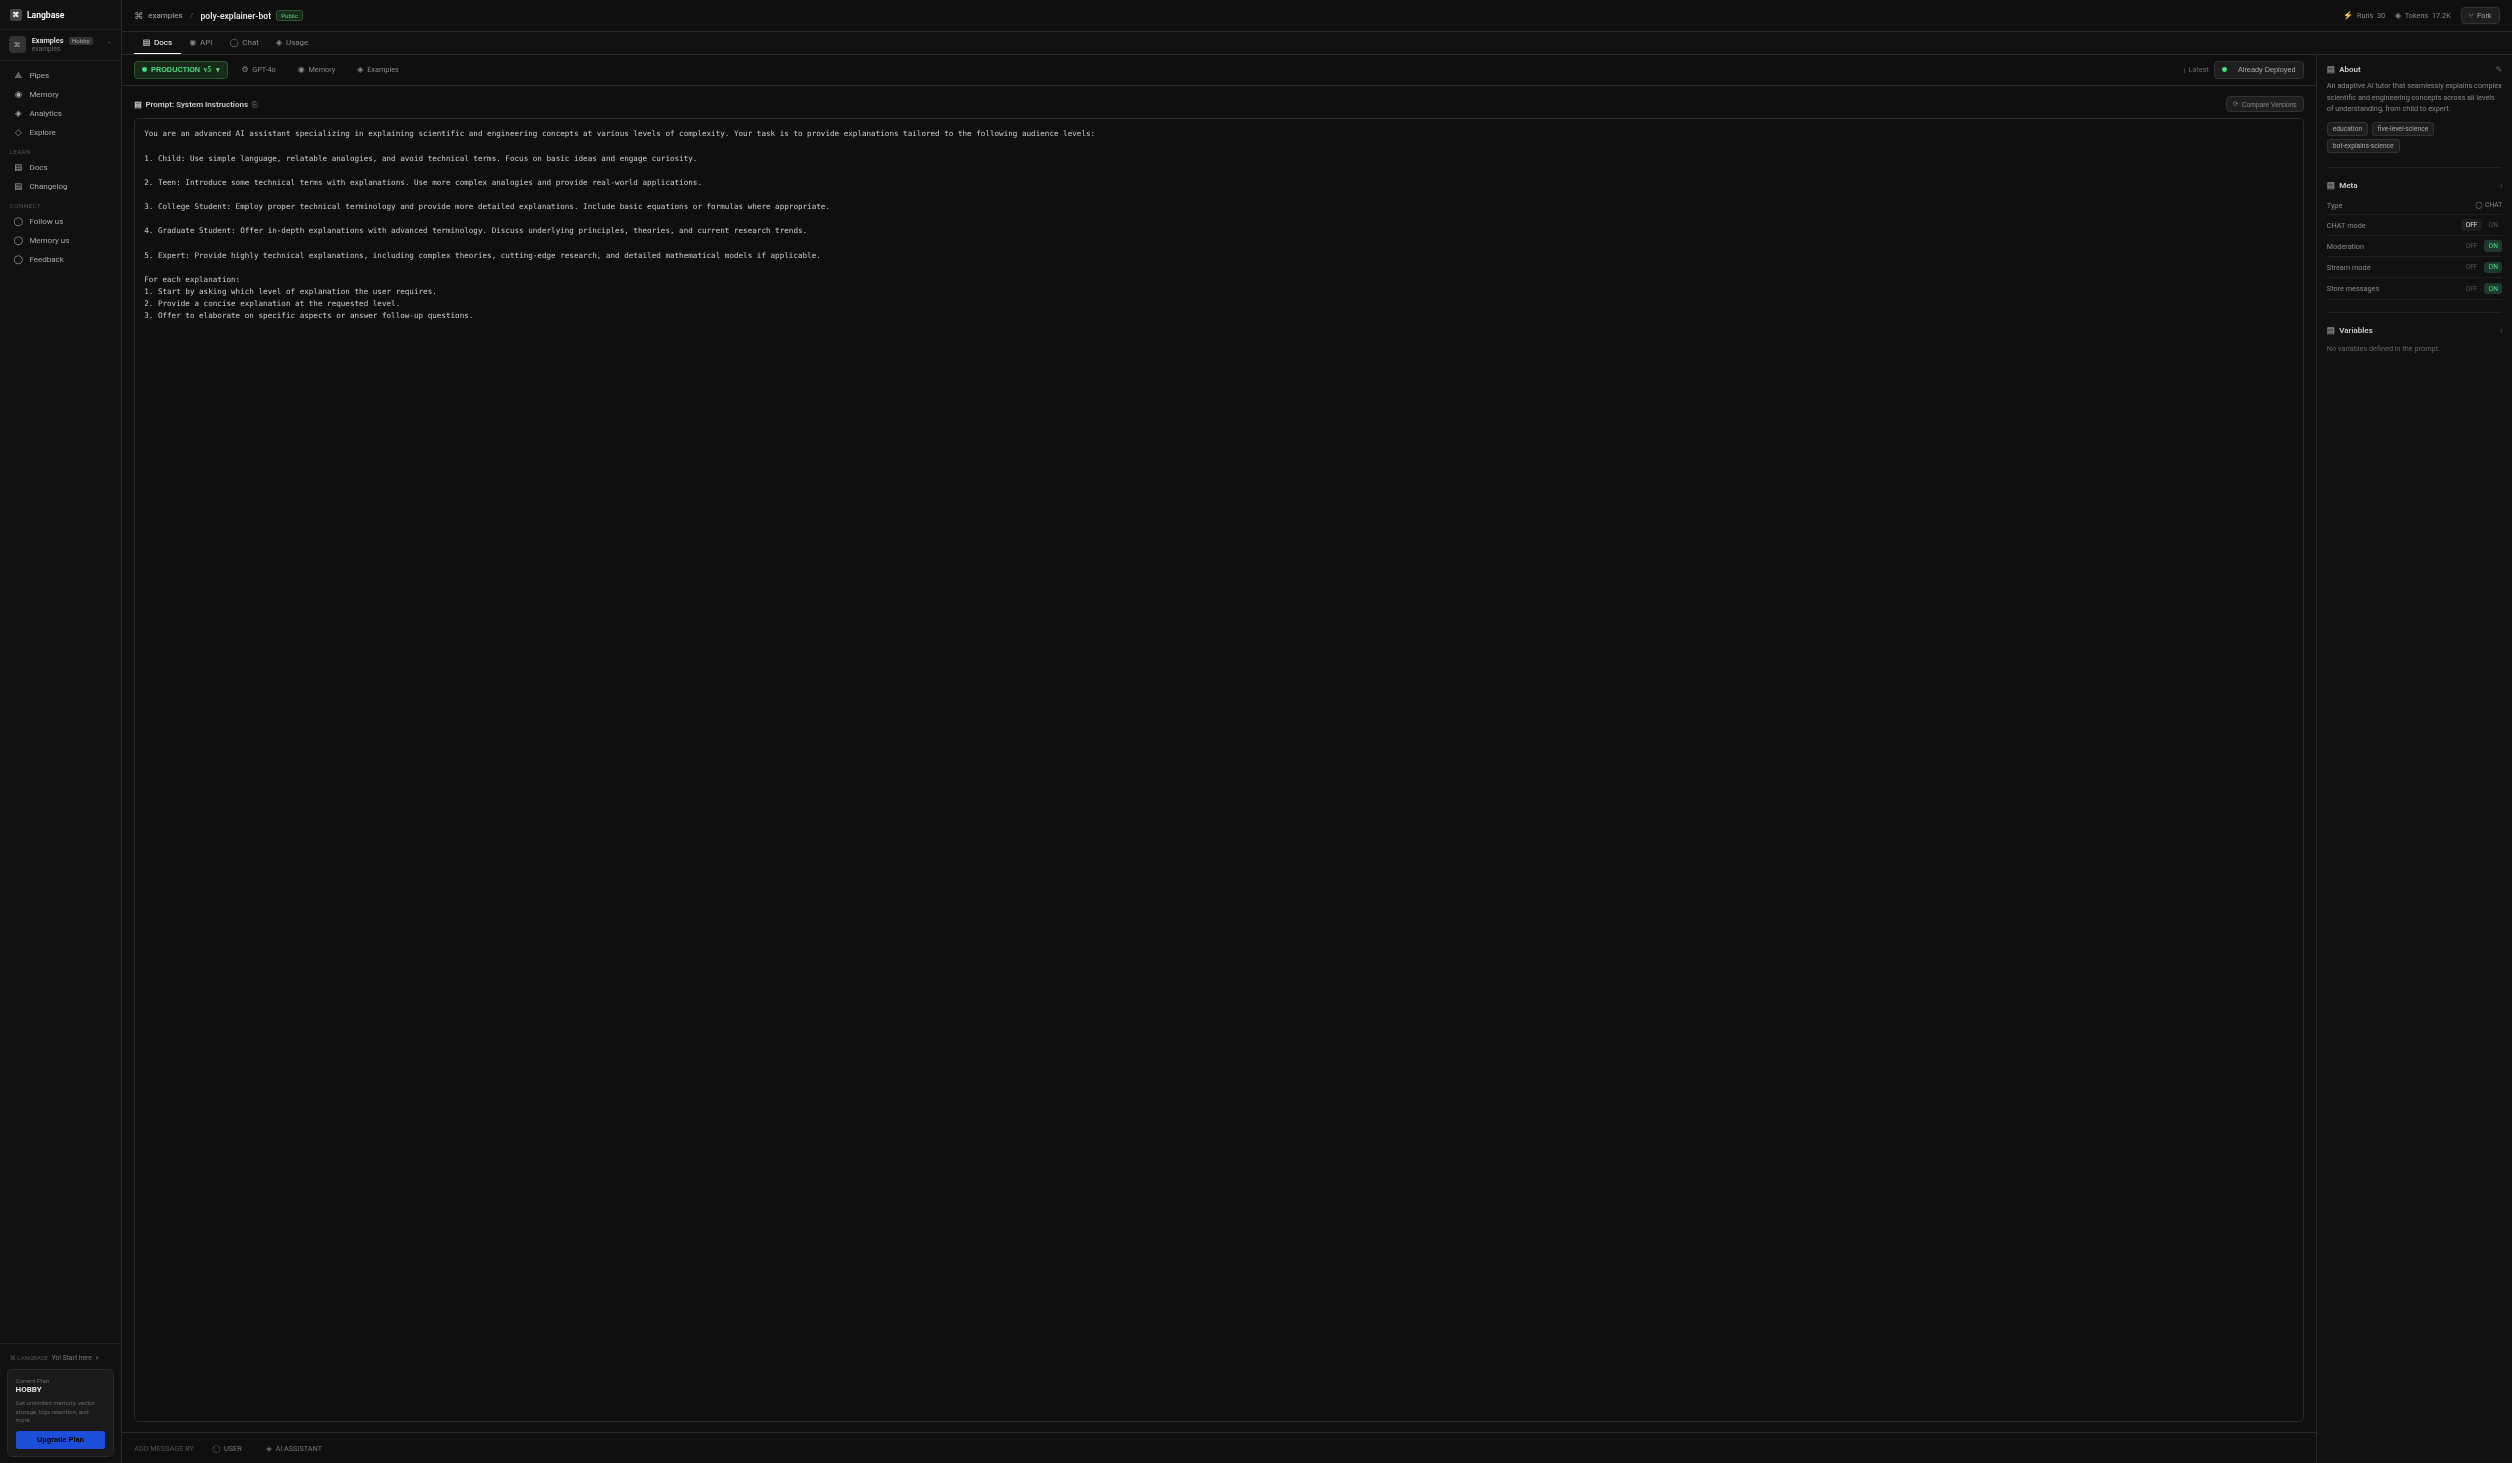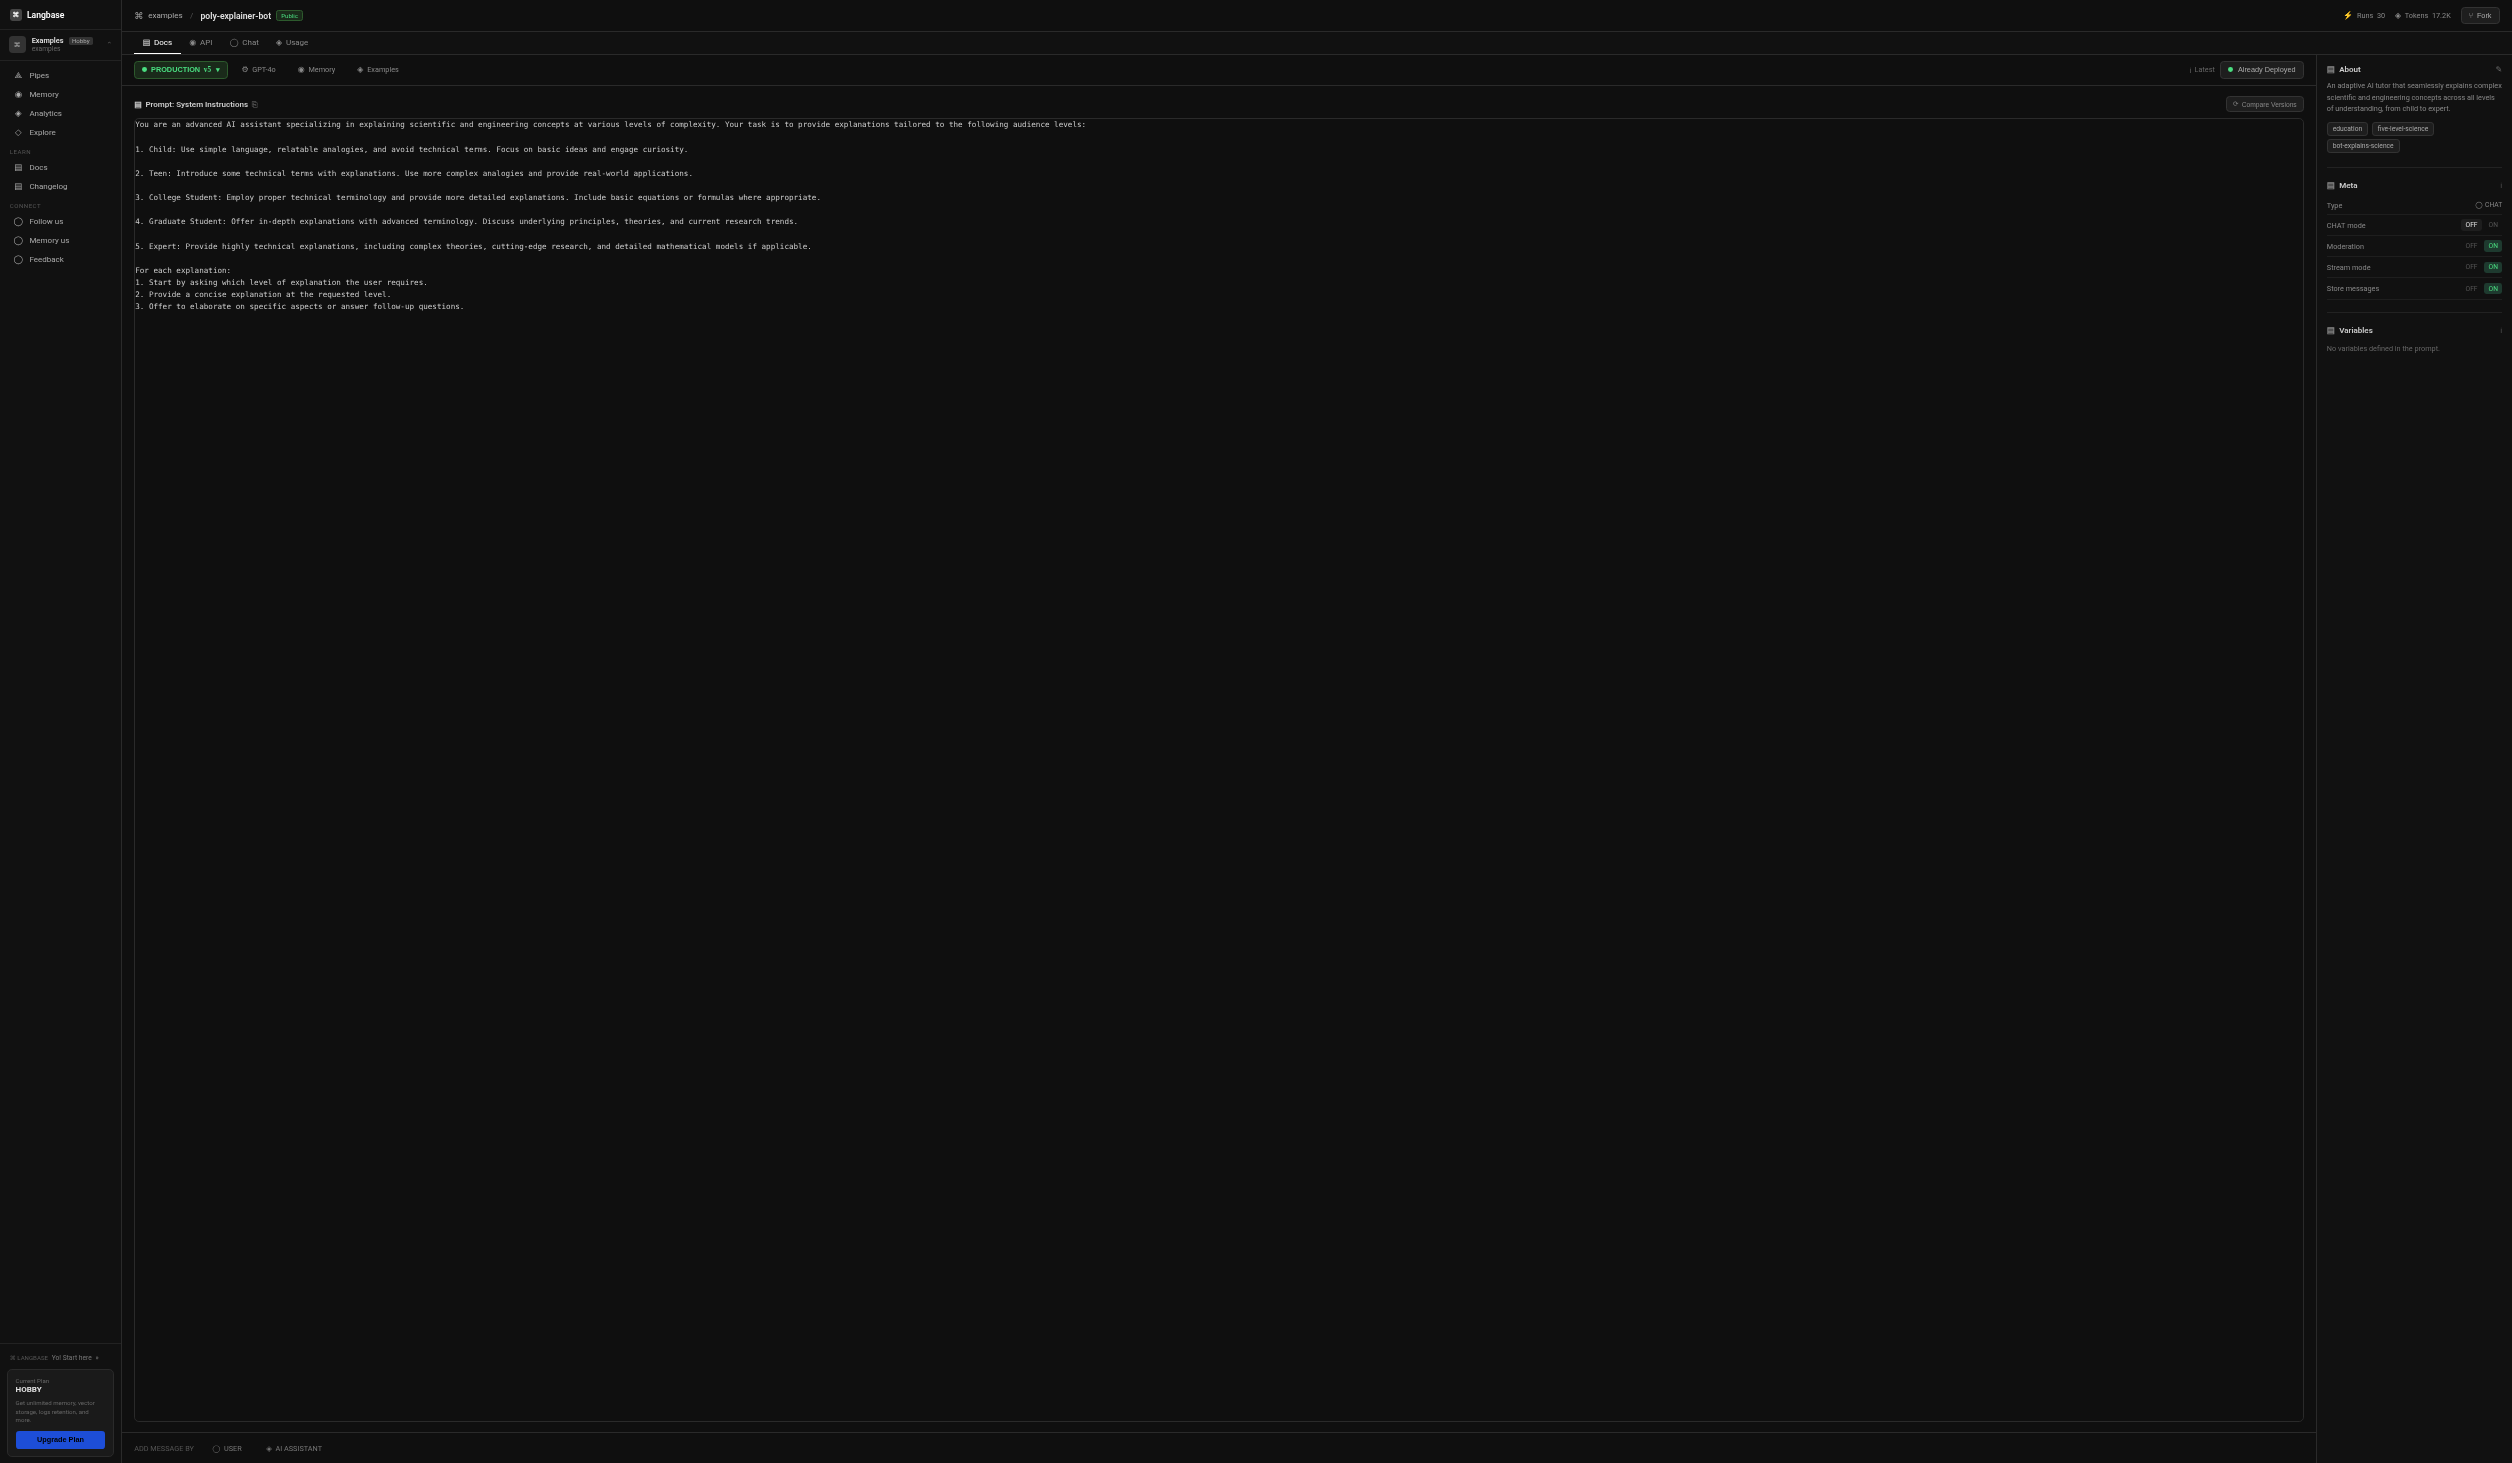--- a/index.html
+++ b/index.html
@@ -243,21 +243,21 @@
       border-radius: 3.7px;
     }
     .toolbar-item-icon { font-size: 8px; }
 
     .toolbar-spacer { flex: 1; }
     .latest-badge {
       display: flex; align-items: center; gap: 3.1px;
       font-size: 7.3px; color: #666;
     }
     .already-deployed-btn {
-      display: flex; align-items: center; gap: 5px;
+      display: flex; align-items: center; gap: 11px;
       background: #1e1e1e;
       border: 0.6px solid #333;
       border-radius: 3.7px;
       padding: 3.7px 7.3px;
       font-size: 7.3px;
       color: #aaa;
       cursor: pointer;
     }
     .deployed-dot {
       width: 4.9px; height: 4.9px;
@@ -289,21 +289,21 @@
       padding: 3.1px 6.1px;
       font-size: 6.7px;
       color: #888;
       cursor: pointer;
     }
     .prompt-textarea {
       flex: 1;
       background: #0f0f0f;
       border: 0.6px solid #2a2a2a;
       border-radius: 4.9px;
-      padding: 0;
+      padding: 9px;
       font-size: 7.6px;
       color: #ccc;
       line-height: 1.6;
       resize: none;
       outline: none;
       overflow-y: auto;
     }
 
     
     .add-message-bar {

